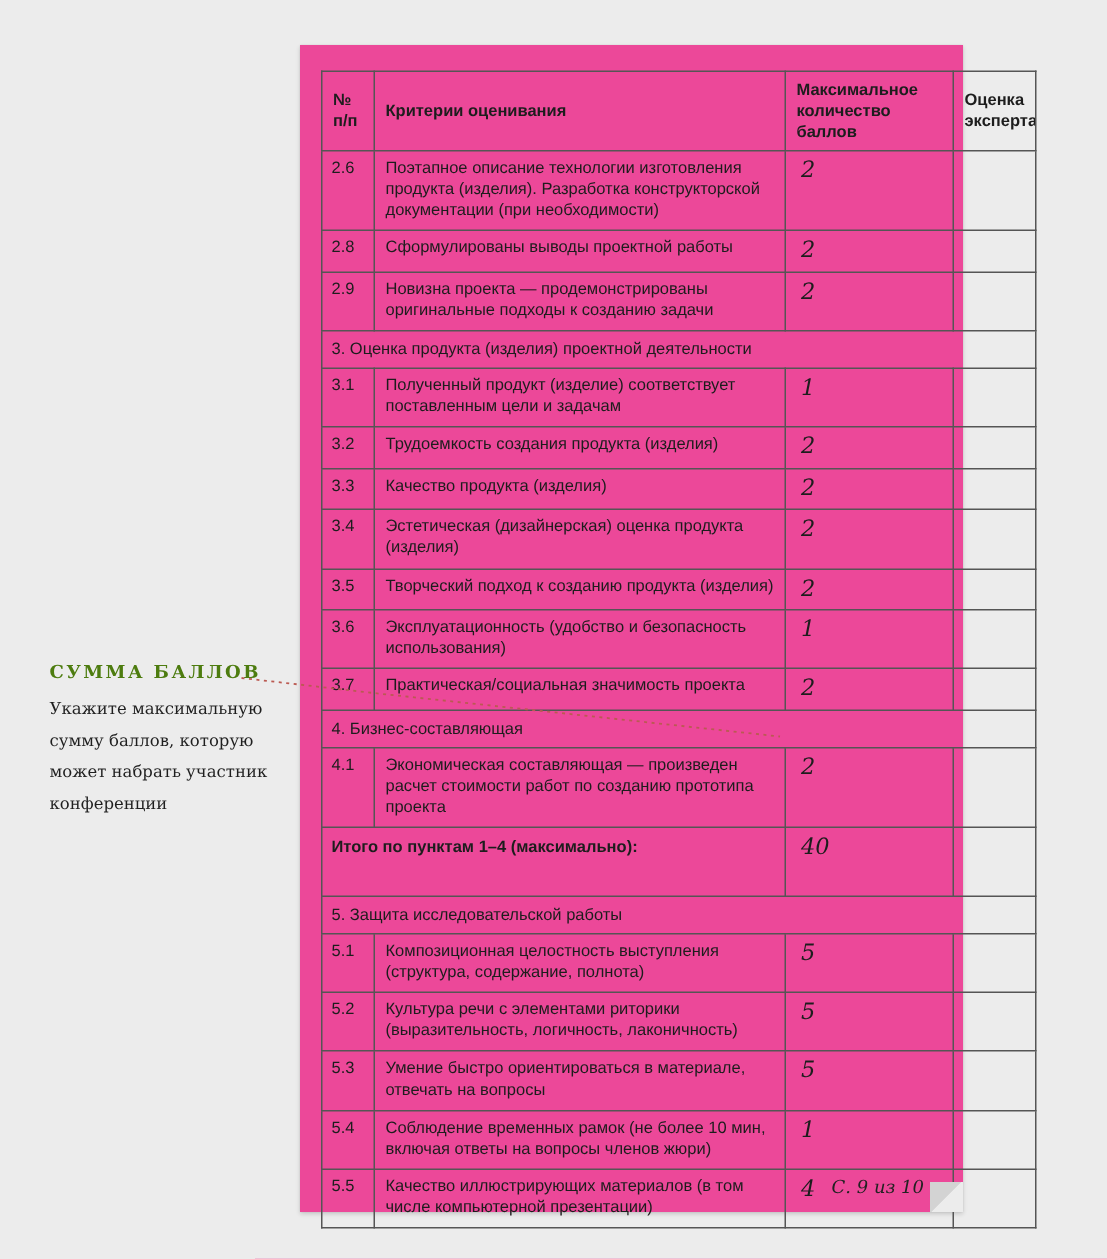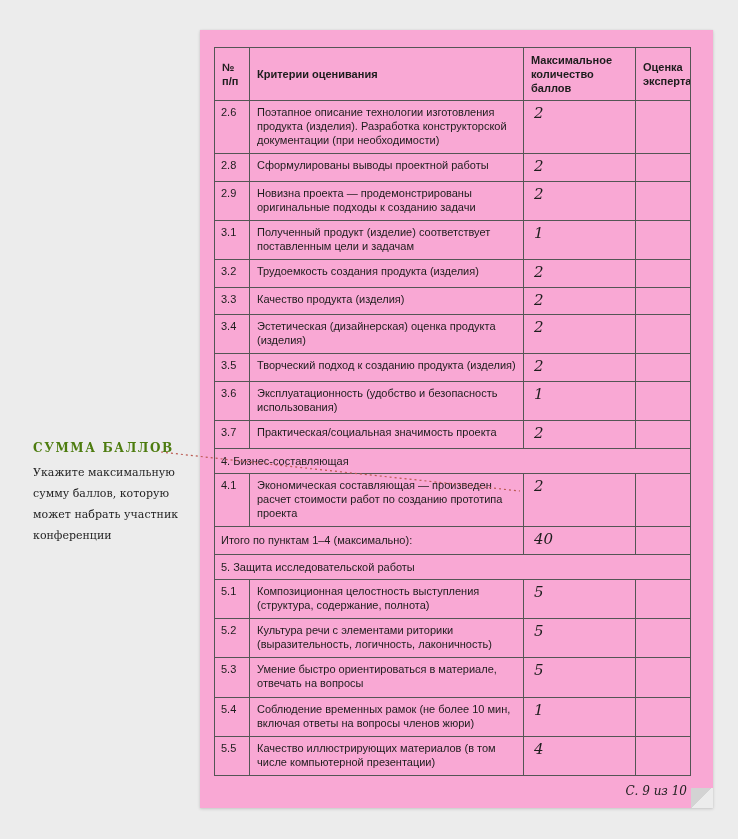--- a/index.html
+++ b/index.html
@@ -3,22 +3,22 @@
 <meta charset="utf-8">
 <style>
   html,body{margin:0;padding:0;}
   body{background:#ececec;}
   .canvas{
     position:relative;width:738px;height:839px;background:#ececec;
     overflow:hidden;font-family:"Liberation Sans",sans-serif;color:#1d1d1d;
   }
   
   .paper{
-    position:absolute;left:200px;top:30px;width:513px;height:778px;
-    background:#f9a8d4;box-shadow:0 1px 3px rgba(0,0,0,.16),0 0 1px rgba(0,0,0,.08);
+    position:absolute;left:200px;top:30px;width:442px;height:778px;
+    background:#ec4899;box-shadow:0 1px 3px rgba(0,0,0,.16),0 0 1px rgba(0,0,0,.08);
   }
   .corner-fold{
     position:absolute;right:0;bottom:0;width:22px;height:20px;
     background:linear-gradient(135deg,#d3d3d3 49%,#ececec 50%);
   }
   .page-footer{
     position:absolute;right:26px;bottom:10px;
     font-family:"DejaVu Serif",serif;font-style:italic;font-size:12px;color:#222;text-align:center;
   }
   
@@ -31,21 +31,21 @@
     border:1px solid #555;vertical-align:top;
     padding:4px 6px 6px 7px;text-align:left;overflow:hidden;
   }
   .score-table th{vertical-align:middle;font-weight:bold;padding-top:5px;padding-bottom:5px;}
   td.cell-num{padding-left:6px;}
   td.cell-score{
     font-family:"DejaVu Serif",serif;font-style:italic;font-size:15px;line-height:1.1;
     padding-left:10px;padding-top:4px;
   }
   td.cell-section{padding-top:5px;padding-bottom:5px;padding-left:6px;}
-  td.cell-total-label{font-weight:normal;padding-left:6px;padding-top:6px;padding-bottom:7px;margin-top:36px;}
+  td.cell-total-label{font-weight:bold;padding-left:6px;padding-top:6px;padding-bottom:25px;margin-top:36px;}
   
   .annotation{position:absolute;left:33px;top:441px;width:176px;}
   .annotation-title{
     font-family:"DejaVu Serif",serif;font-weight:bold;font-size:12px;
     letter-spacing:1.6px;color:#a03b3b;
   }
   .annotation-body{
     margin-top:7px;font-family:"DejaVu Serif",serif;font-size:11px;
     line-height:21px;color:#1f1f1f;
   }
@@ -87,20 +87,23 @@
             <td class="cell-score">2</td>
             <td class="cell-expert"></td>
           </tr>
           <tr>
             <td class="cell-num">2.9</td>
             <td class="cell-criteria">Новизна проекта — продемонстрированы оригинальные подходы к созданию задачи</td>
             <td class="cell-score">2</td>
             <td class="cell-expert"></td>
           </tr>
           <tr>
+            <td class="cell-section" colspan="4">3. Оценка продукта (изделия) проектной деятельности</td>
+          </tr>
+          <tr>
             <td class="cell-num">3.1</td>
             <td class="cell-criteria">Полученный продукт (изделие) соответствует поставленным цели и задачам</td>
             <td class="cell-score">1</td>
             <td class="cell-expert"></td>
           </tr>
           <tr>
             <td class="cell-num">3.2</td>
             <td class="cell-criteria">Трудоемкость создания продукта (изделия)</td>
             <td class="cell-score">2</td>
             <td class="cell-expert"></td>

